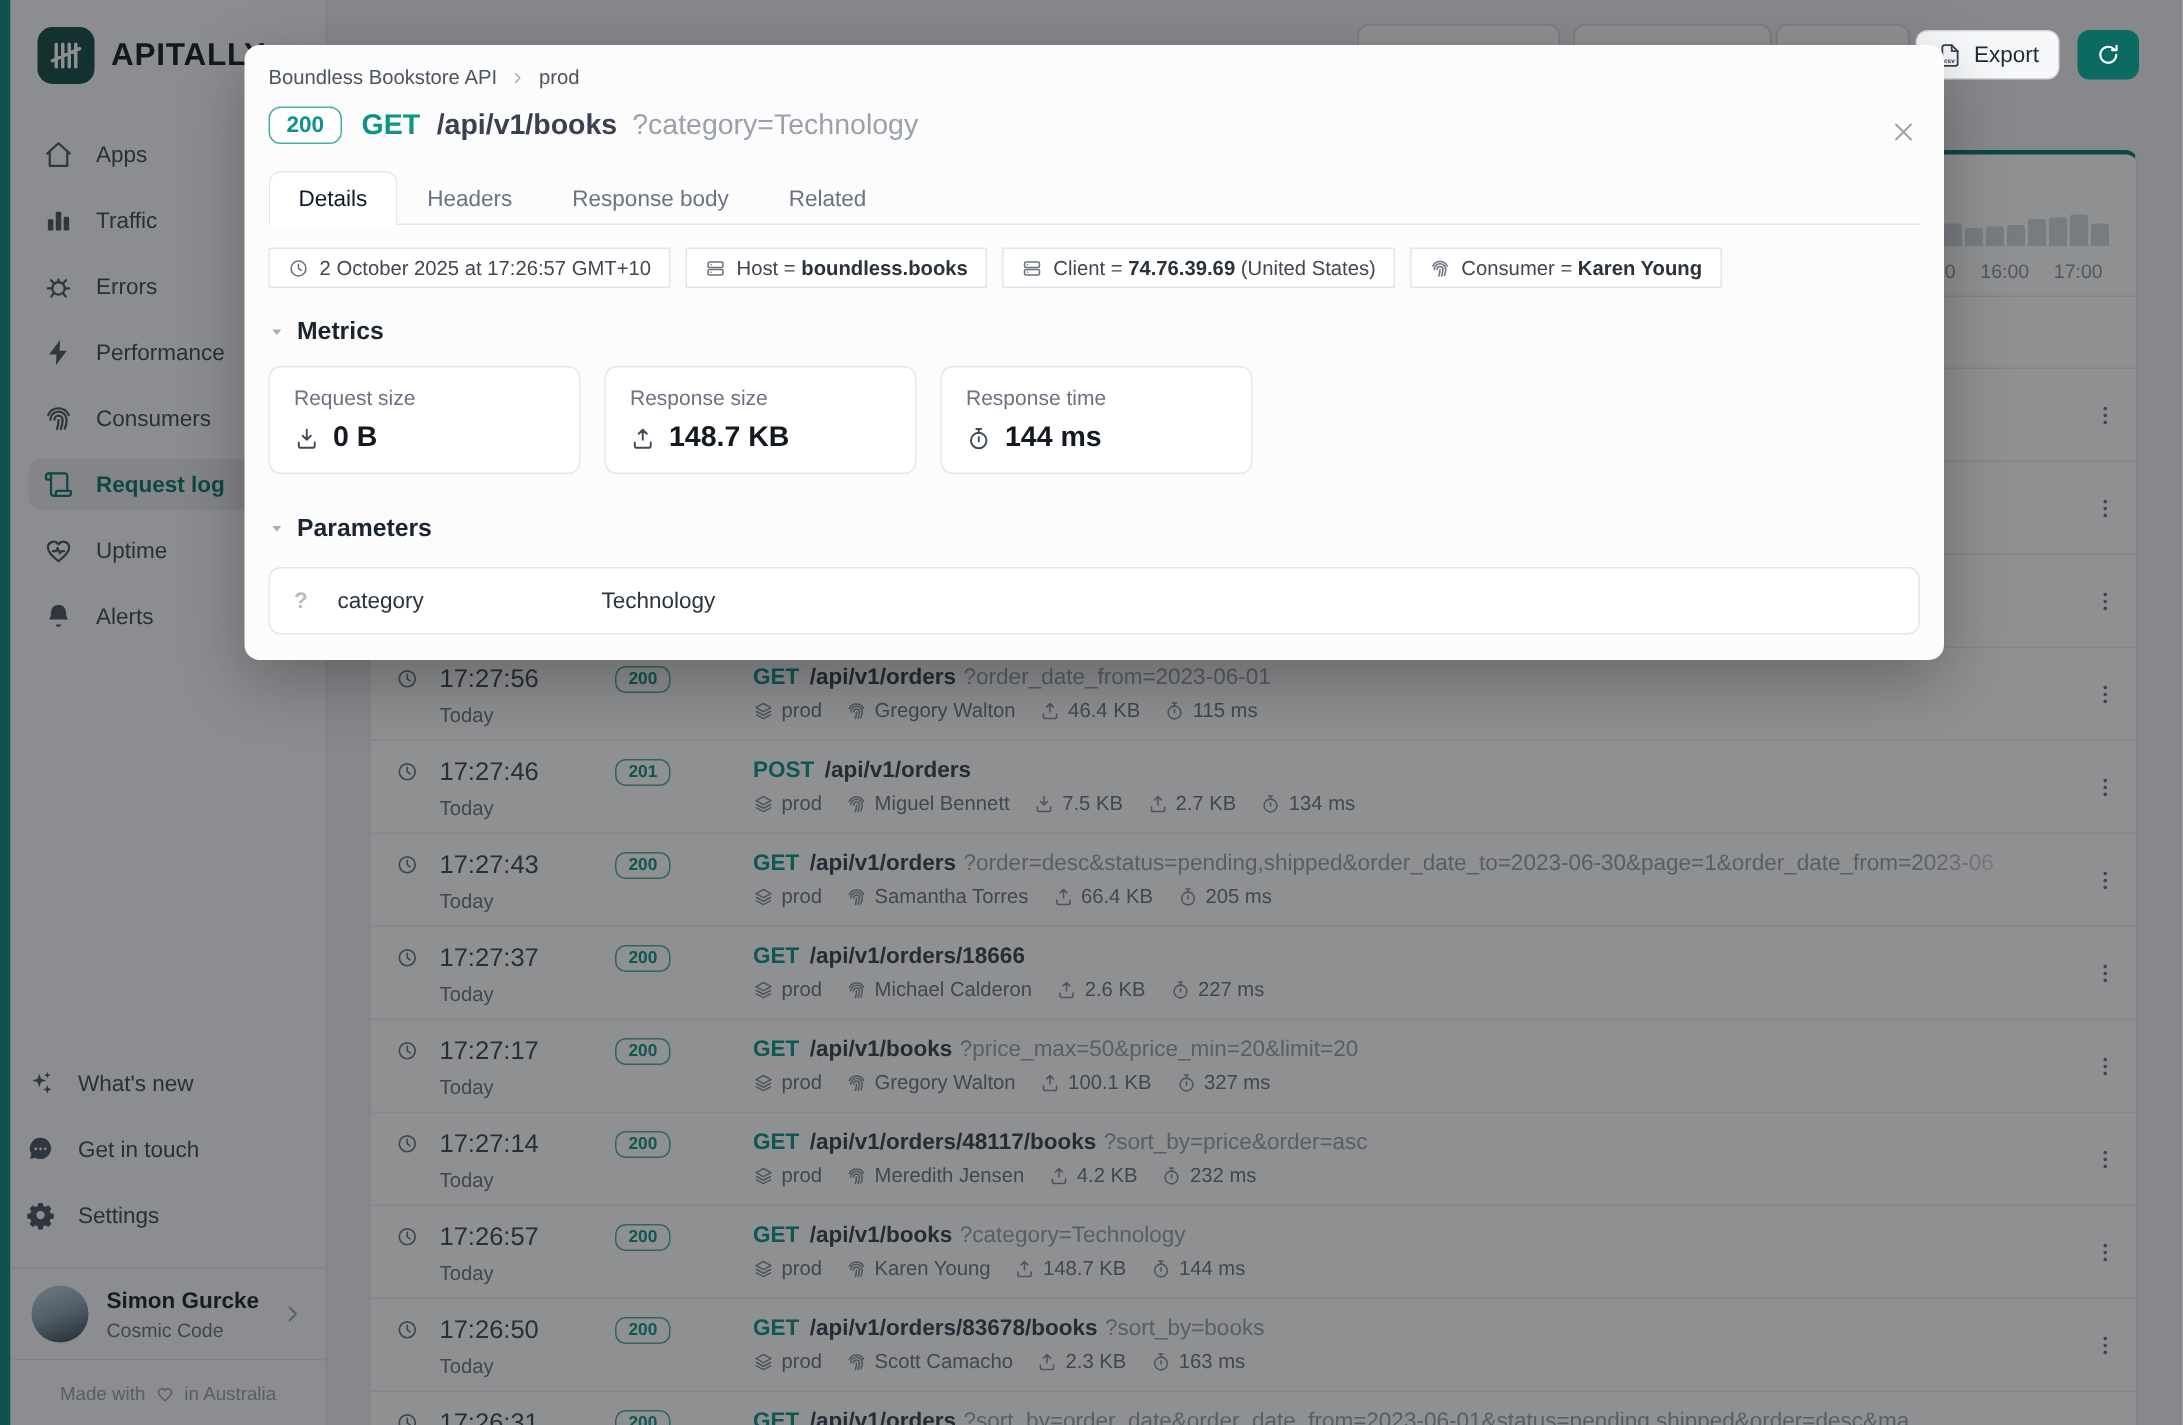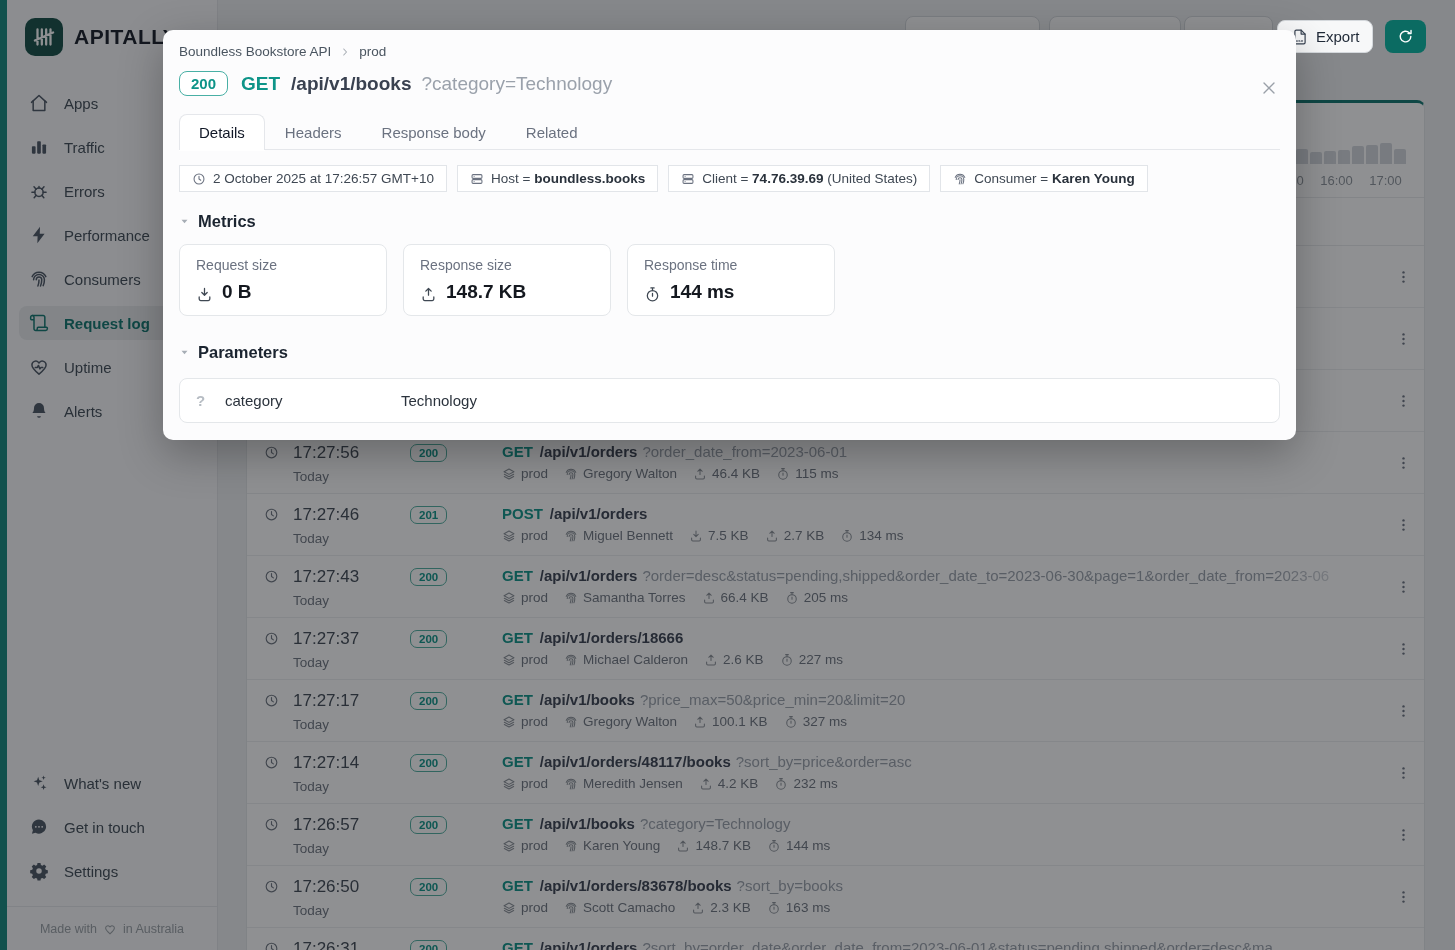--- a/index.html
+++ b/index.html
@@ -18,21 +18,21 @@
              align-items:center;justify-content:center;flex:0 0 auto}
   .logo-mark svg{width:26px;height:26px}
   .logo-text{font-size:21px;font-weight:800;letter-spacing:.5px;color:#151b26;white-space:nowrap}
   .nav1{padding:30px 12px 0 12px}
   .nav-item{height:34px;margin-bottom:10px;display:flex;align-items:center;gap:15px;
             padding:0 10px;border-radius:8px;color:#3f4a55;font-size:15px;cursor:default;white-space:nowrap}
   .nav-item .nicon{width:20px;height:20px;color:#4b5563;flex:0 0 auto}
   .nav-item.active{background:#e8eaed;color:#0f766e;font-weight:600}
   .nav-item.active .nicon{color:#0f766e}
   .spacer{flex:1}
-  .nav2{padding:0 12px 8px 12px}
+  .nav2{padding:0 12px 8px 0}
   .user-row{border-top:1px solid #e5e7eb;padding:11px 14px;display:flex;align-items:center;gap:12px}
   .avatar{width:38px;height:38px;border-radius:50%;flex:0 0 auto;
           background:linear-gradient(160deg,#c3d3de 0%,#8fa6b5 45%,#38434e 100%)}
   .user-meta{flex:1;min-width:0}
   .user-name{font-size:15px;font-weight:700;color:#1b2430}
   .user-org{font-size:13px;color:#6b7280;margin-top:3px}
   .user-chev{width:16px;height:16px;color:#9ca3af}
   .made{border-top:1px solid #e5e7eb;height:43px;display:flex;align-items:center;justify-content:center;
         gap:6px;font-size:12.5px;color:#9aa0a6}
   .made .icon{width:14px;height:14px;color:#9aa0a6}
@@ -97,21 +97,21 @@
   .chip{display:flex;align-items:center;gap:7px;border:1px solid #e2e5e9;border-radius:0;background:#fff;
         padding:5px 12px;font-size:13.5px;color:#3f4853;white-space:nowrap}
   .chip .icon{width:14px;height:14px;color:#6b7280}
   .chip b{color:#2a323c}
   .sec-head{display:flex;align-items:center;gap:8px;margin-top:20px}
   .sec-head .tri{width:11px;height:11px;color:#a6adb5}
   .sec-title{font-size:16.5px;font-weight:700;color:#1b2430}
   .metric-cards{display:flex;gap:16px;margin-top:13px}
   .mcard{width:208px;box-sizing:border-box;border:1px solid #e4e7ea;border-radius:8px;background:#fff;padding:12px 16px}
   .mcard .mlabel{font-size:14px;color:#6b7280}
-  .mcard .mval{display:flex;align-items:flex-end;gap:9px;margin-top:8px}
+  .mcard .mval{display:flex;align-items:center;gap:9px;margin-top:8px}
   .mcard .mval .icon{width:17px;height:17px;color:#3f4853}
   .mcard .mval b{font-size:19px;font-weight:700;color:#14181f}
   .param-box{margin-top:16px;border:1px solid #e4e7ea;border-radius:8px;background:#fff}
   .param-row{display:flex;align-items:center;padding:13px 16px;font-size:15px}
   .q-ico{width:20px;color:#b6bcc3;font-size:15px;font-weight:600}
   .p-key{width:176px;color:#2b333d;font-weight:500;margin-left:9px}
   .p-val{color:#2b333d}
 </style>
 </head>
 <body>
@@ -228,20 +228,32 @@
       </div>
       <div class="nav-item">
     <span class="nicon icon" data-icon="gear">
           <svg viewBox="0 0 24 24" fill="currentColor" stroke="none">
             <path fill-rule="evenodd" d="M10.2 2.3h3.6l.5 2.5 1.8.76 2.1-1.4 2.55 2.55-1.4 2.1.76 1.8 2.5.5v3.6l-2.5.5-.76 1.8 1.4 2.1-2.55 2.55-2.1-1.4-1.8.76-.5 2.5h-3.6l-.5-2.5-1.8-.76-2.1 1.4-2.55-2.55 1.4-2.1-.76-1.8-2.5-.5v-3.6l2.5-.5.76-1.8-1.4-2.1L5.8 4.2l2.1 1.4 1.8-.76zM12 15.3a3.3 3.3 0 1 0 0-6.6 3.3 3.3 0 0 0 0 6.6z"></path>
           </svg>
         </span>
     <span>Settings</span>
       </div>
     </nav>
+  <div class="user-row">
+    <div class="avatar"></div>
+    <div class="user-meta">
+      <div class="user-name">Simon Gurcke</div>
+      <div class="user-org">Cosmic Code</div>
+    </div>
+    <span class="user-chev icon" data-icon="chevright">
+        <svg viewBox="0 0 24 24" fill="none" stroke="currentColor" stroke-width="1.8" stroke-linecap="round" stroke-linejoin="round">
+          <path d="M9 5.5 15.5 12 9 18.5"></path>
+        </svg>
+      </span>
+  </div>
   <div class="made">
     <span>Made with</span>
     <span class="icon" data-icon="heart">
         <svg viewBox="0 0 24 24" fill="none" stroke="currentColor" stroke-width="1.8" stroke-linecap="round" stroke-linejoin="round">
           <path d="M12 20.3C7.8 16.6 4.5 13.8 4.5 10.4a3.9 3.9 0 0 1 6.8-2.6l.7.8.7-.8a3.9 3.9 0 0 1 6.8 2.6c0 3.4-3.3 6.2-7.5 9.9z"></path>
         </svg>
       </span>
     <span>in Australia</span>
   </div>
 </aside>

